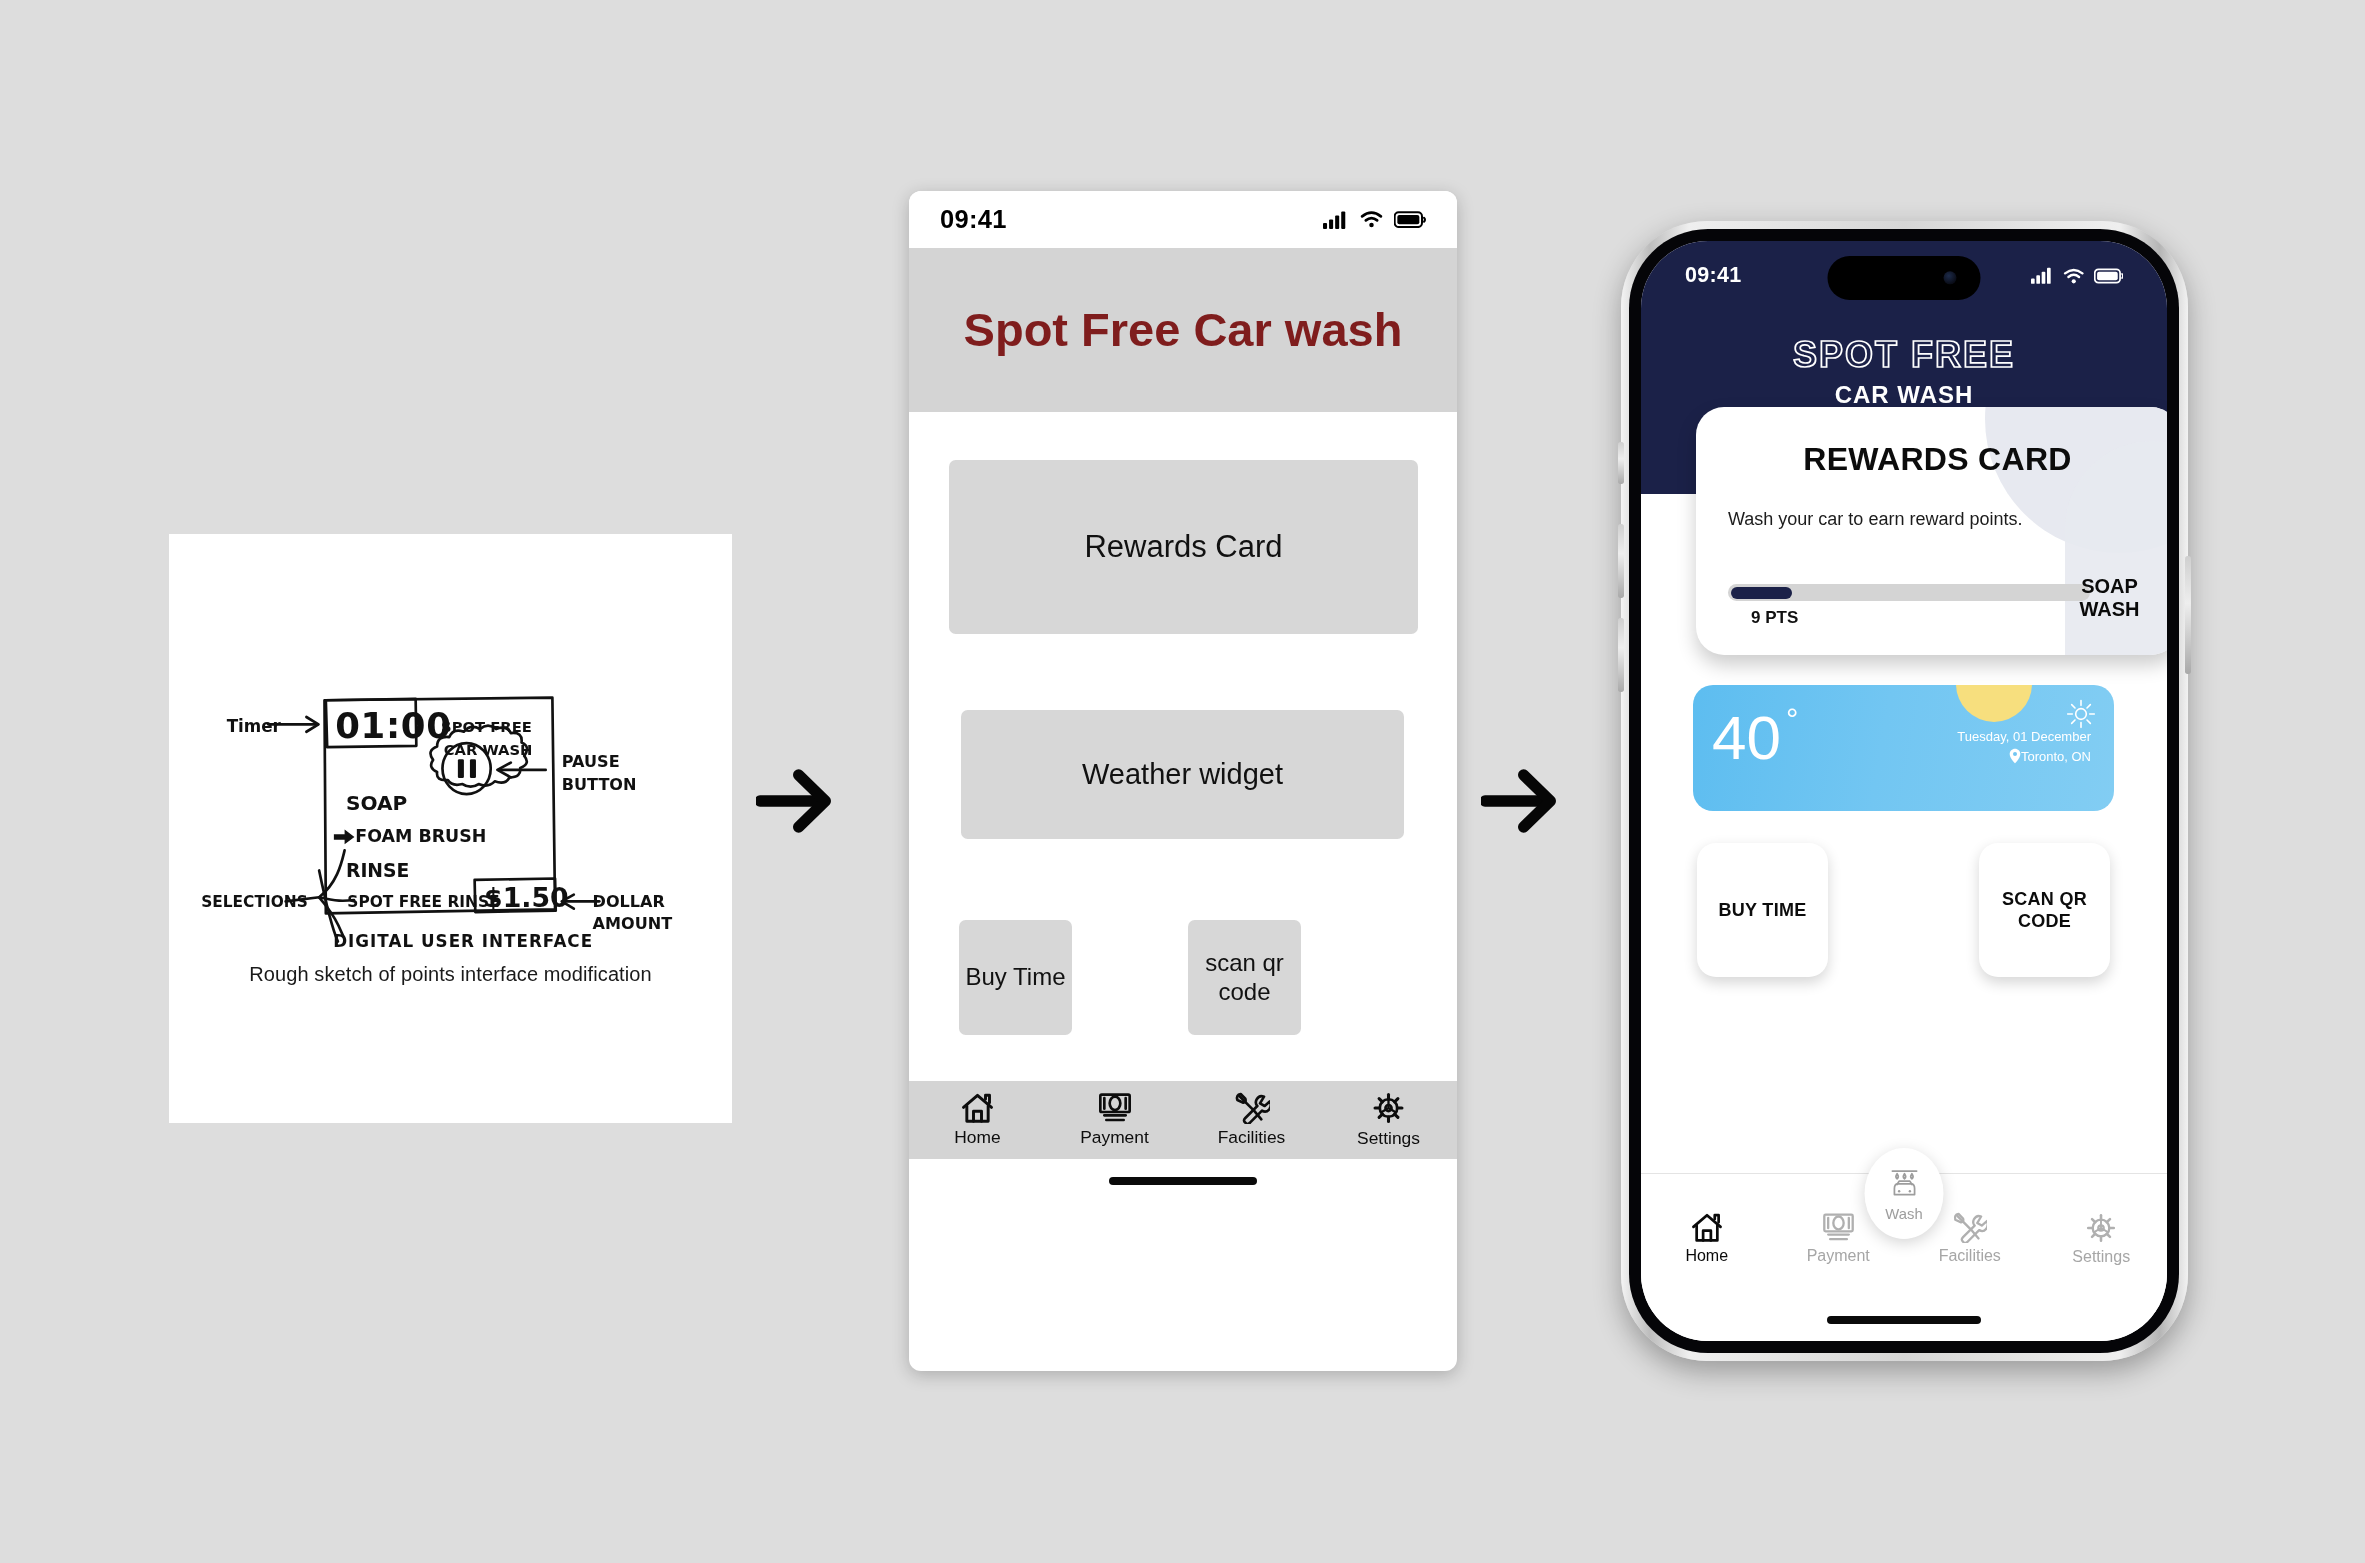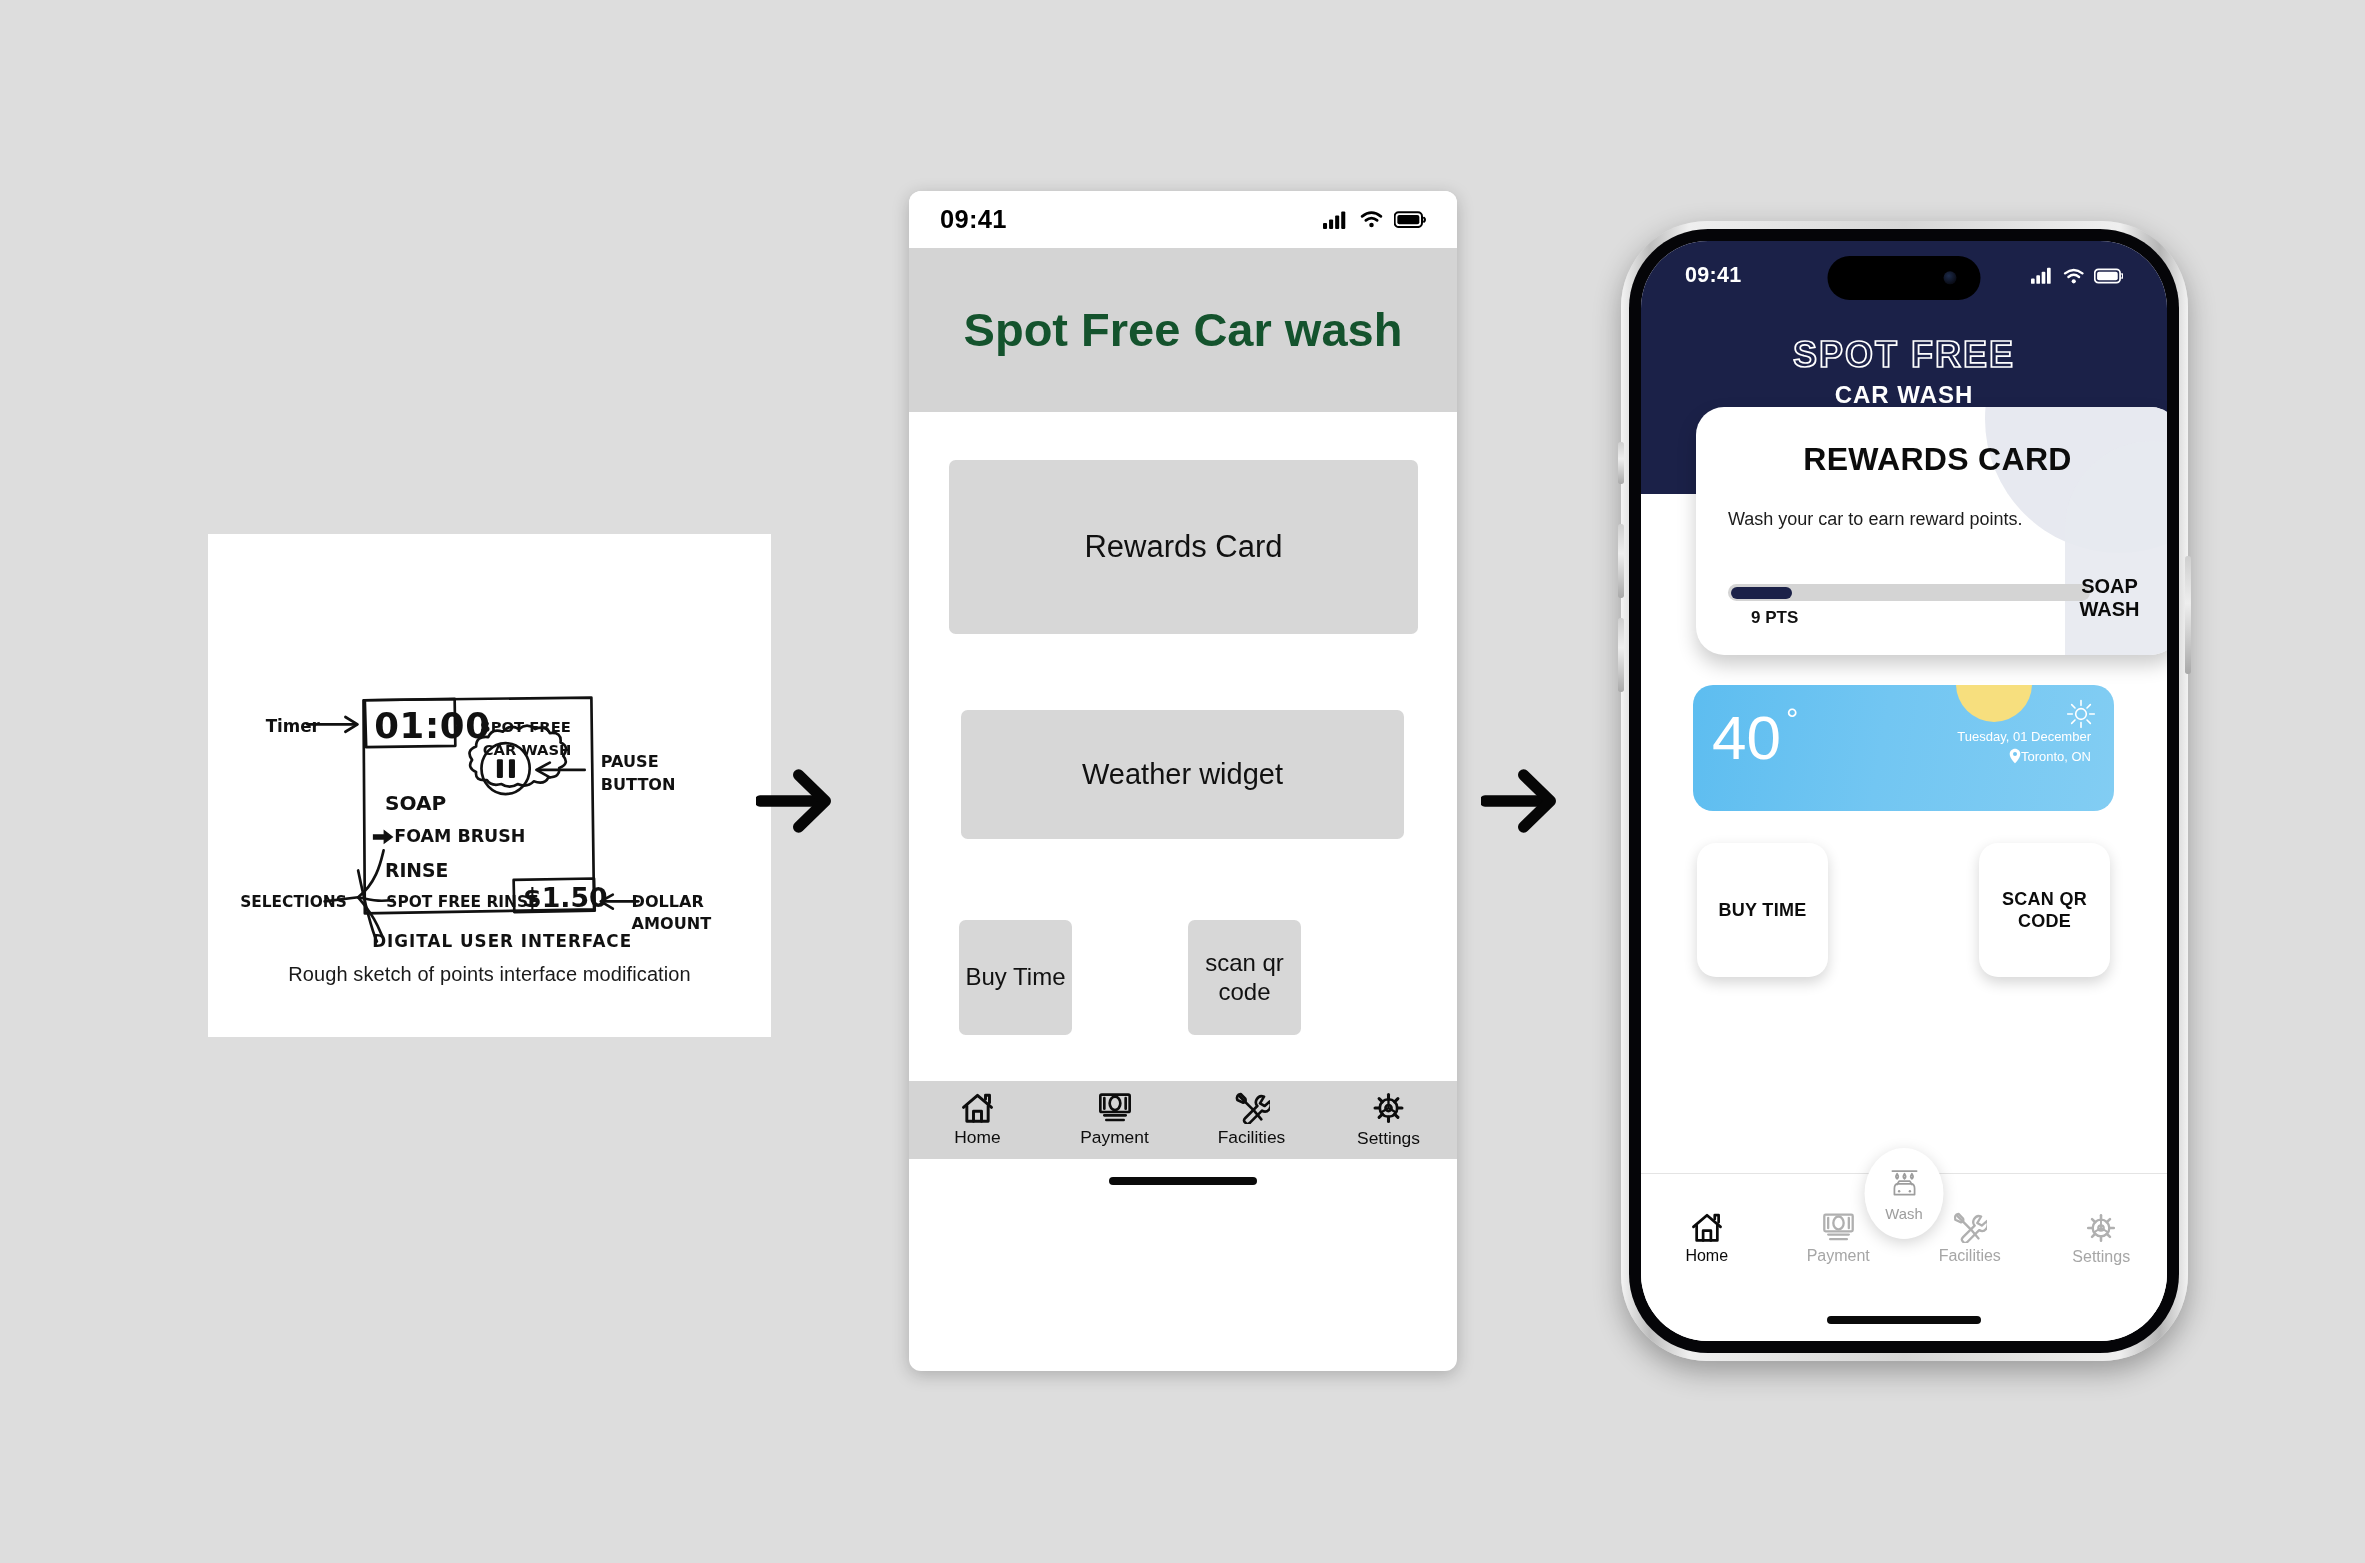--- a/index.html
+++ b/index.html
@@ -6,23 +6,22 @@
   html, body {
     width: 2366px; height: 1564px;
     background: #dddddd;
     font-family: "Liberation Sans", sans-serif;
     overflow: hidden;
   }
   .stage { position: relative; width: 2366px; height: 1564px; }
 
   
   .sketch-panel{
-    position:absolute; left:169px; top:534px; width:563px; height:503px;
+    position:absolute; left:169px; top:534px; width:563px; height:589px;
     background:#ffffff;
-    margin-left:39px;
   }
   .sketch-svg{ position:absolute; left:0; top:0; width:563px; height:429px; }
   .sketch-caption{
     position:absolute; left:0; top:429px; width:563px;
     text-align:center; font-size:20px; color:#1a1a1a; letter-spacing:0.1px;
   }
 
   
   .arrow{ position:absolute; }
   .arrow svg{ display:block; }
@@ -39,21 +38,21 @@
     height:57px; display:flex; align-items:center; justify-content:space-between;
     padding:0 31px; background:#fff;
   }
   .wire-time{ font-size:25.5px; font-weight:bold; color:#000; letter-spacing:0.3px;}
   .wire-status-icons{ display:flex; align-items:center; gap:10.7px; }
   .wire-title-band{
     background:#d4d4d4; height:164px; display:flex; align-items:center; justify-content:center;
     padding:0 40px;
   }
   .wire-title{
-    font-size:47px; font-weight:bold; color:#14532d; text-align:left; line-height:1.12;
+    font-size:47px; font-weight:bold; color:#7f1d1d; text-align:left; line-height:1.12;
   }
   .wire-body{ background:#ffffff; height:791px; position:relative; }
   .wire-block{
     position:absolute; background:#d7d7d7; border-radius:6.7px;
     display:flex; align-items:center; justify-content:center;
     color:#111; text-align:center;
   }
   .wire-rewards{ left:40px; top:48px; width:469px; height:174px; font-size:31px; }
   .wire-weather{ left:52px; top:298px; width:443px; height:129px; font-size:29px; }
   .wire-buy   { left:50px; top:508px; width:113px; height:115px; font-size:24px; line-height:1.2;}

